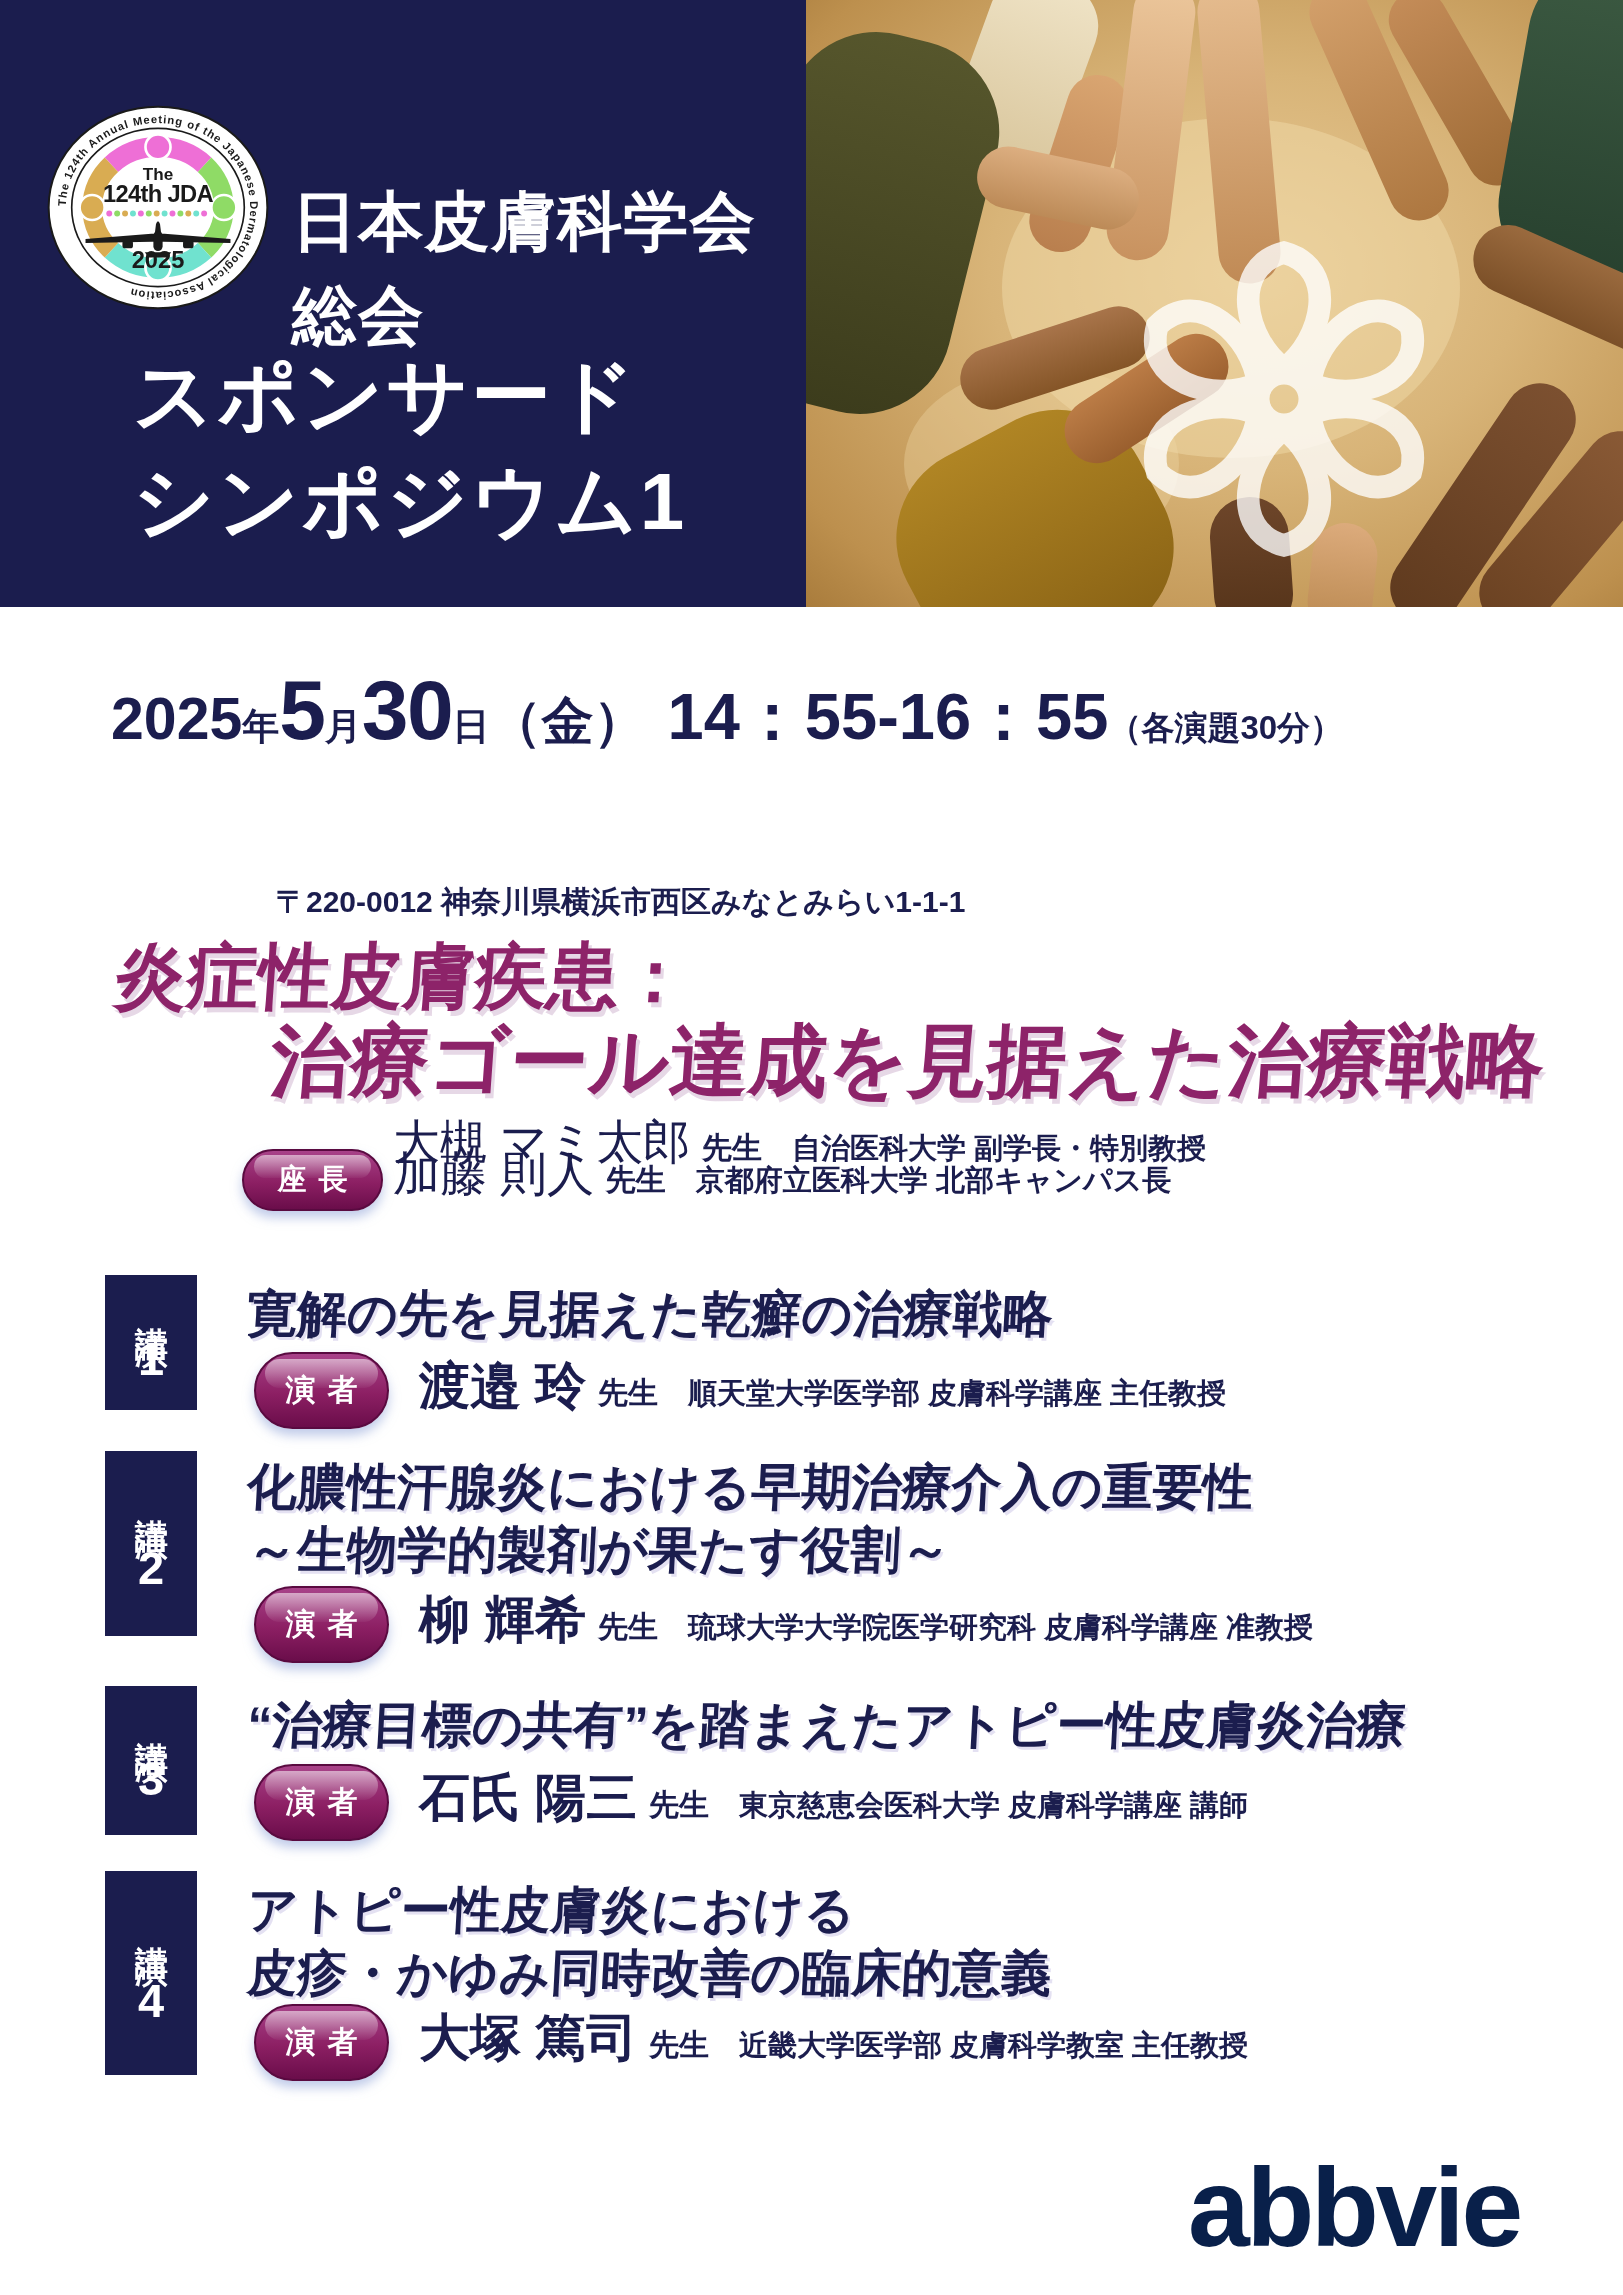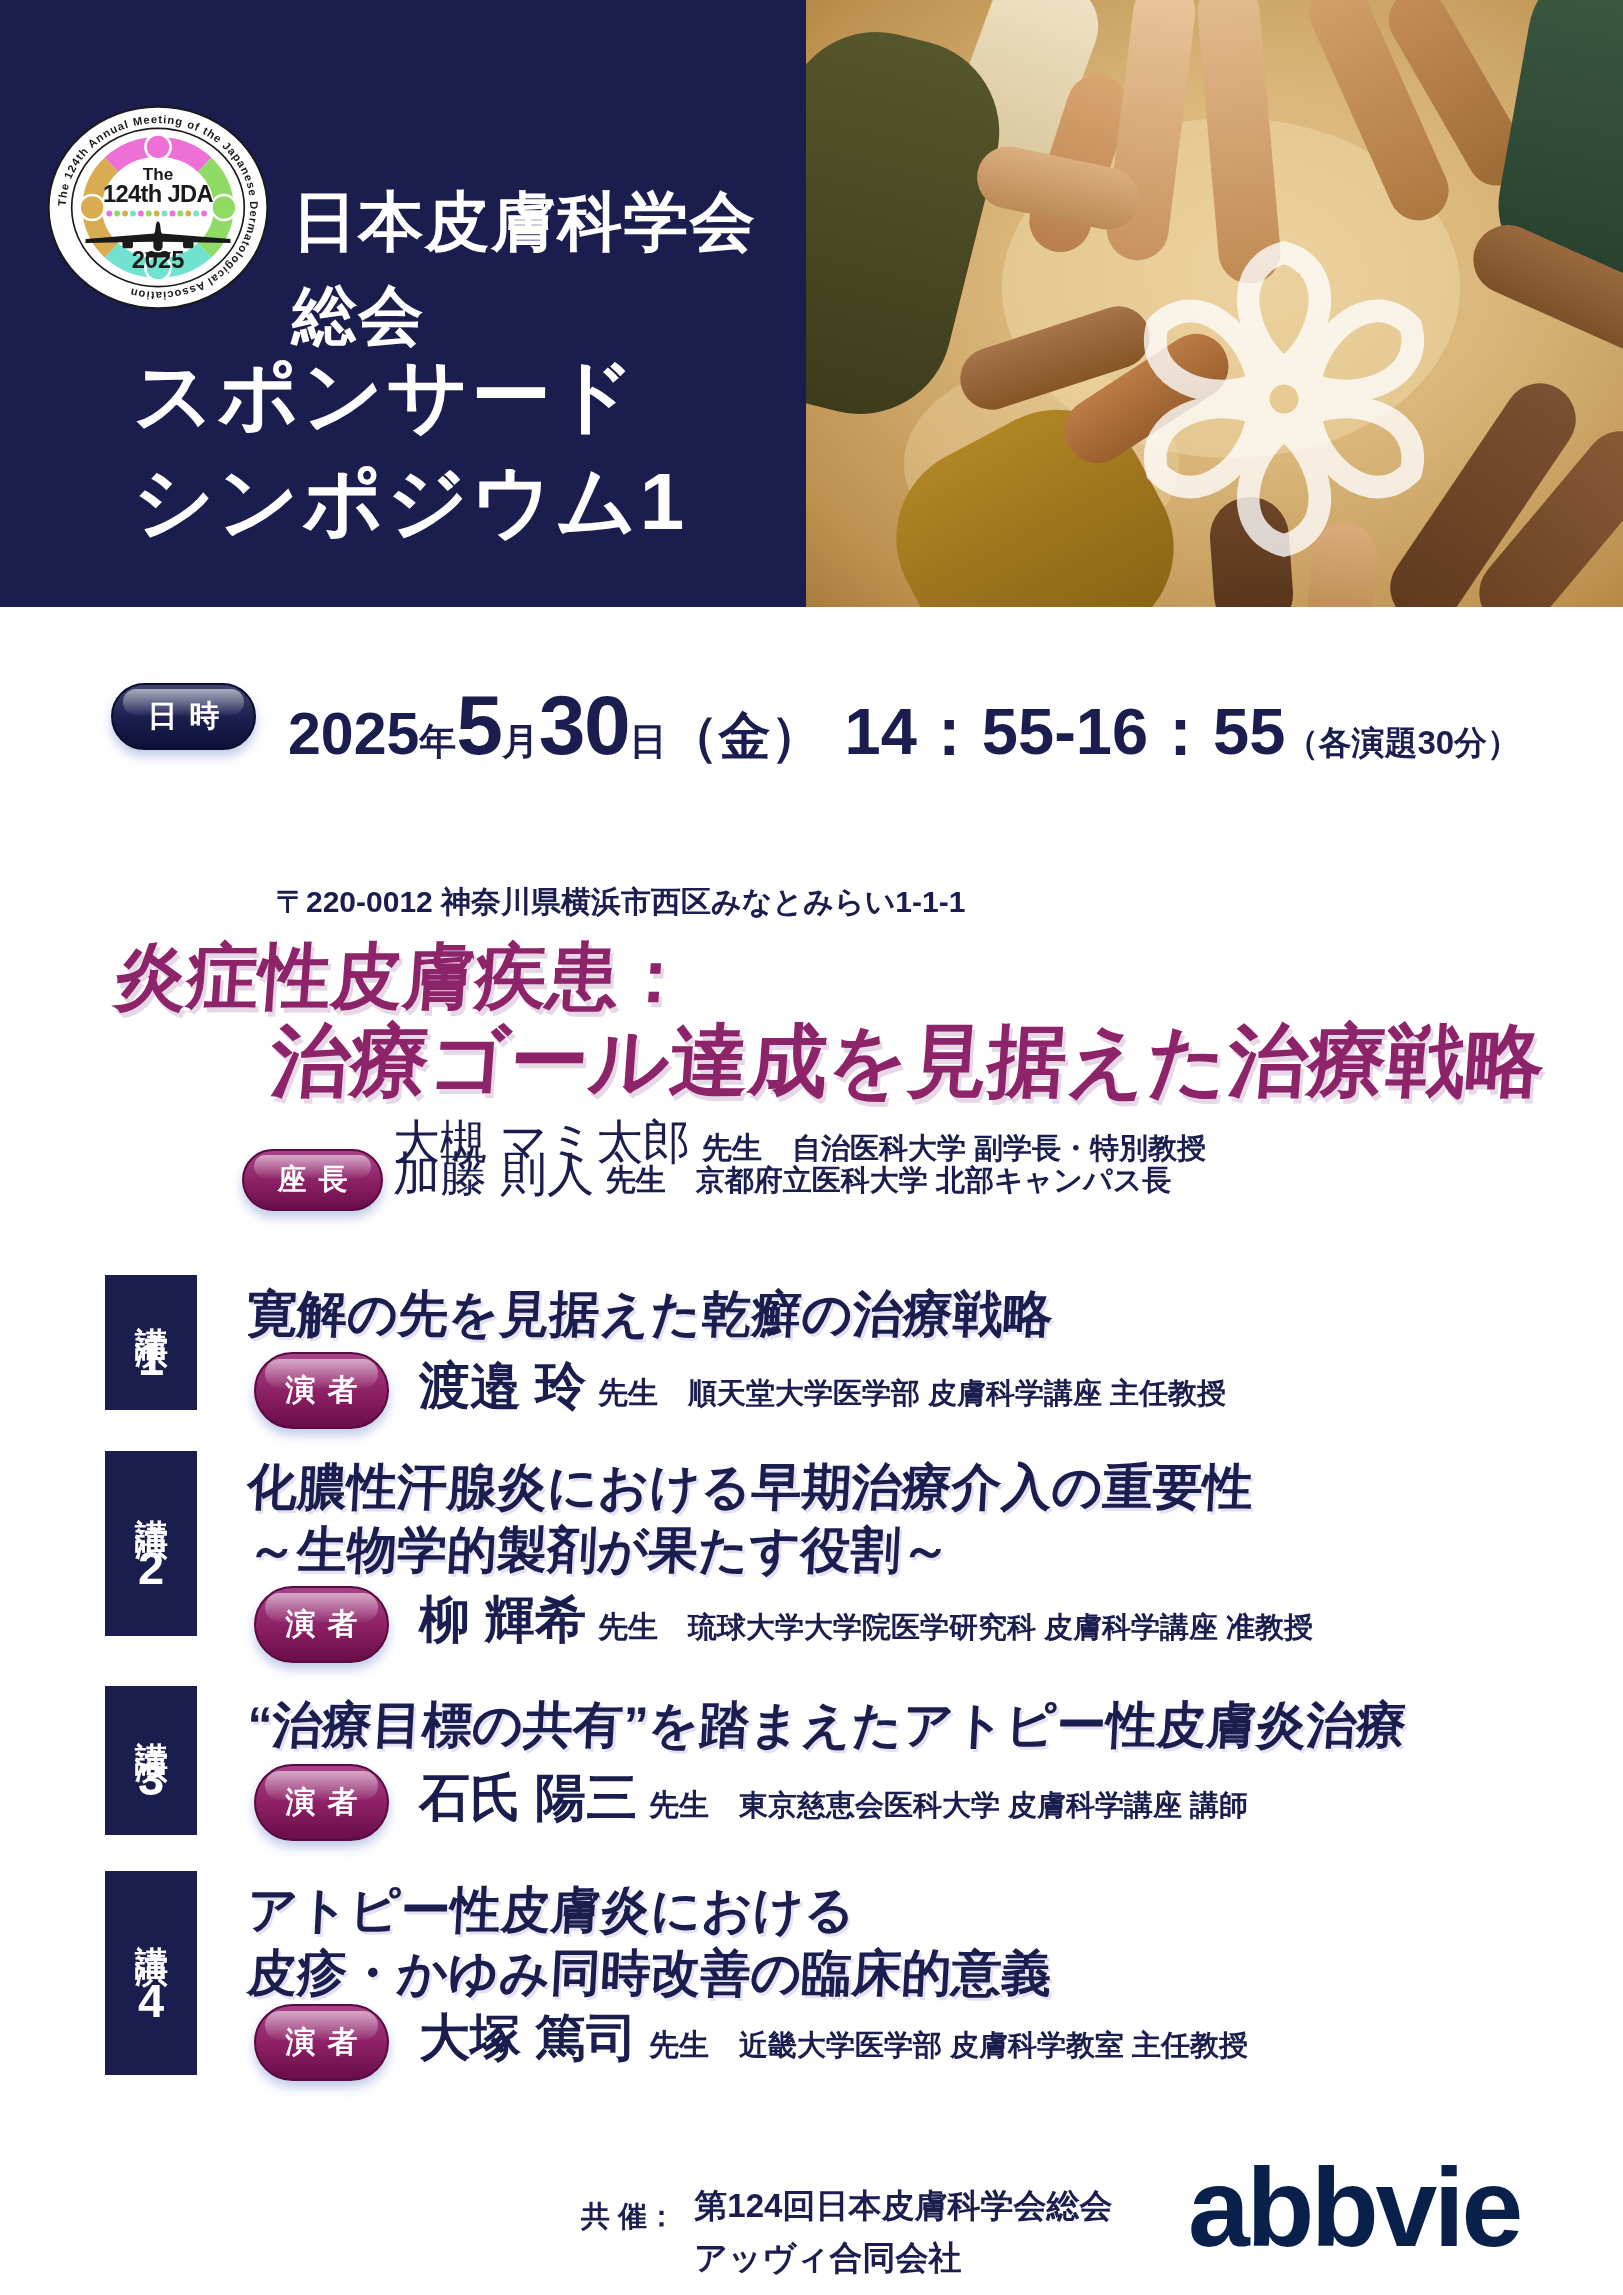--- a/index.html
+++ b/index.html
@@ -169,25 +169,20 @@
         <path d="M0,-28 C-36,-54 -52,-122 0,-136 C52,-122 36,-54 0,-28 Z" transform="rotate(120)"></path>
         <path d="M0,-28 C-36,-54 -52,-122 0,-136 C52,-122 36,-54 0,-28 Z" transform="rotate(180)"></path>
         <path d="M0,-28 C-36,-54 -52,-122 0,-136 C52,-122 36,-54 0,-28 Z" transform="rotate(240)"></path>
         <path d="M0,-28 C-36,-54 -52,-122 0,-136 C52,-122 36,-54 0,-28 Z" transform="rotate(300)"></path>
         <circle r="24"></circle>
       </g>
     </svg>
   </div>
 
   <div class="dt-row">
-    <div class="badge-slot">
-      <div class="pill navy">
-          <span>日時</span>
-        </div>
-    </div>
     <div class="dt-text">
       <span class="dt-y">2025</span>
       <span class="dt-sm">年</span>
       <span class="dt-big">5</span>
       <span class="dt-sm">月</span>
       <span class="dt-big">30</span>
       <span class="dt-sm">日</span>
       <span class="dt-wk">（金）</span>
       <span class="dt-time">14：55-16：55</span>
       <span class="dt-note">（各演題30分）</span>
@@ -264,23 +259,16 @@
   <div class="lec-title" style="top:1940px;">皮疹・かゆみ同時改善の臨床的意義</div>
   <div class="speaker-row" style="top:2004px;">
     <div class="pill magenta">
         <span>演者</span>
       </div>
     <span class="sp-name">大塚 篤司</span>
     <span class="hon">先生</span>
     <span class="affil">近畿大学医学部 皮膚科学教室 主任教授</span>
   </div>
 
-  <div class="cosponsor">
-    <span class="cosp-label">共 催：</span>
-    <div class="cosp-lines">
-      <div>第124回日本皮膚科学会総会</div>
-      <div>アッヴィ合同会社</div>
-    </div>
-  </div>
   <div class="brand">abbvie</div>
 
 </div>
 
 
 </body></html>

